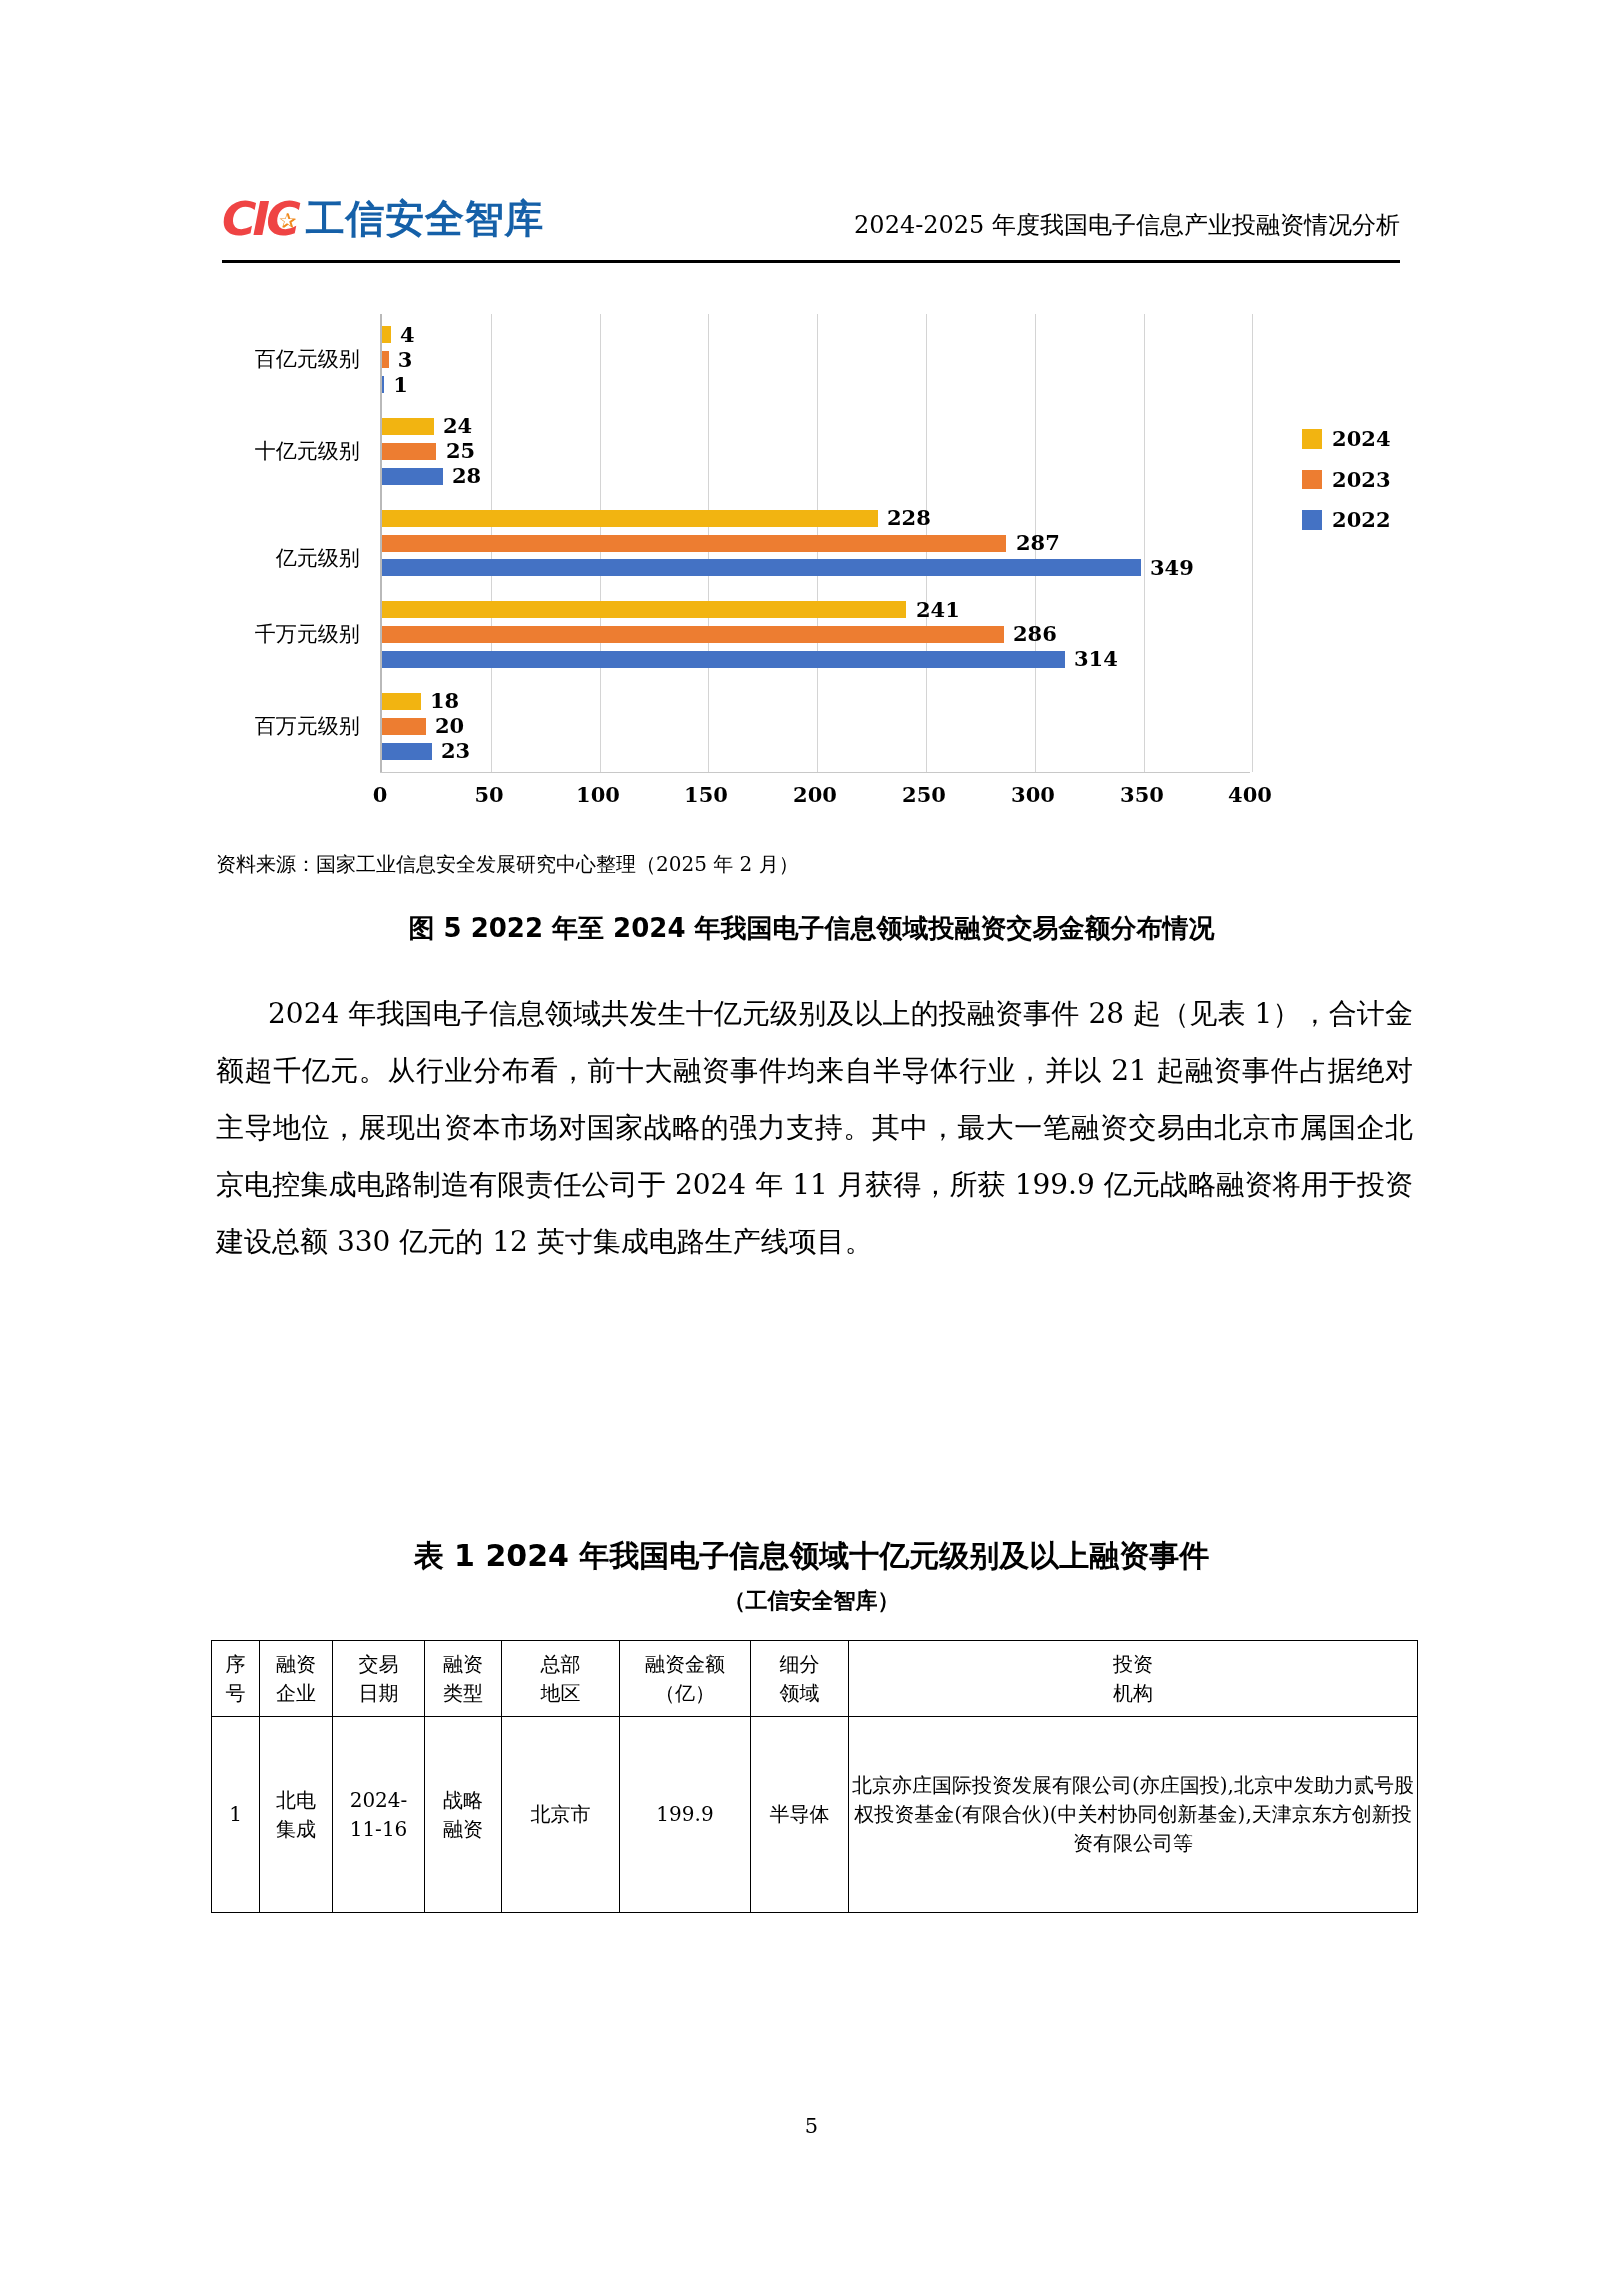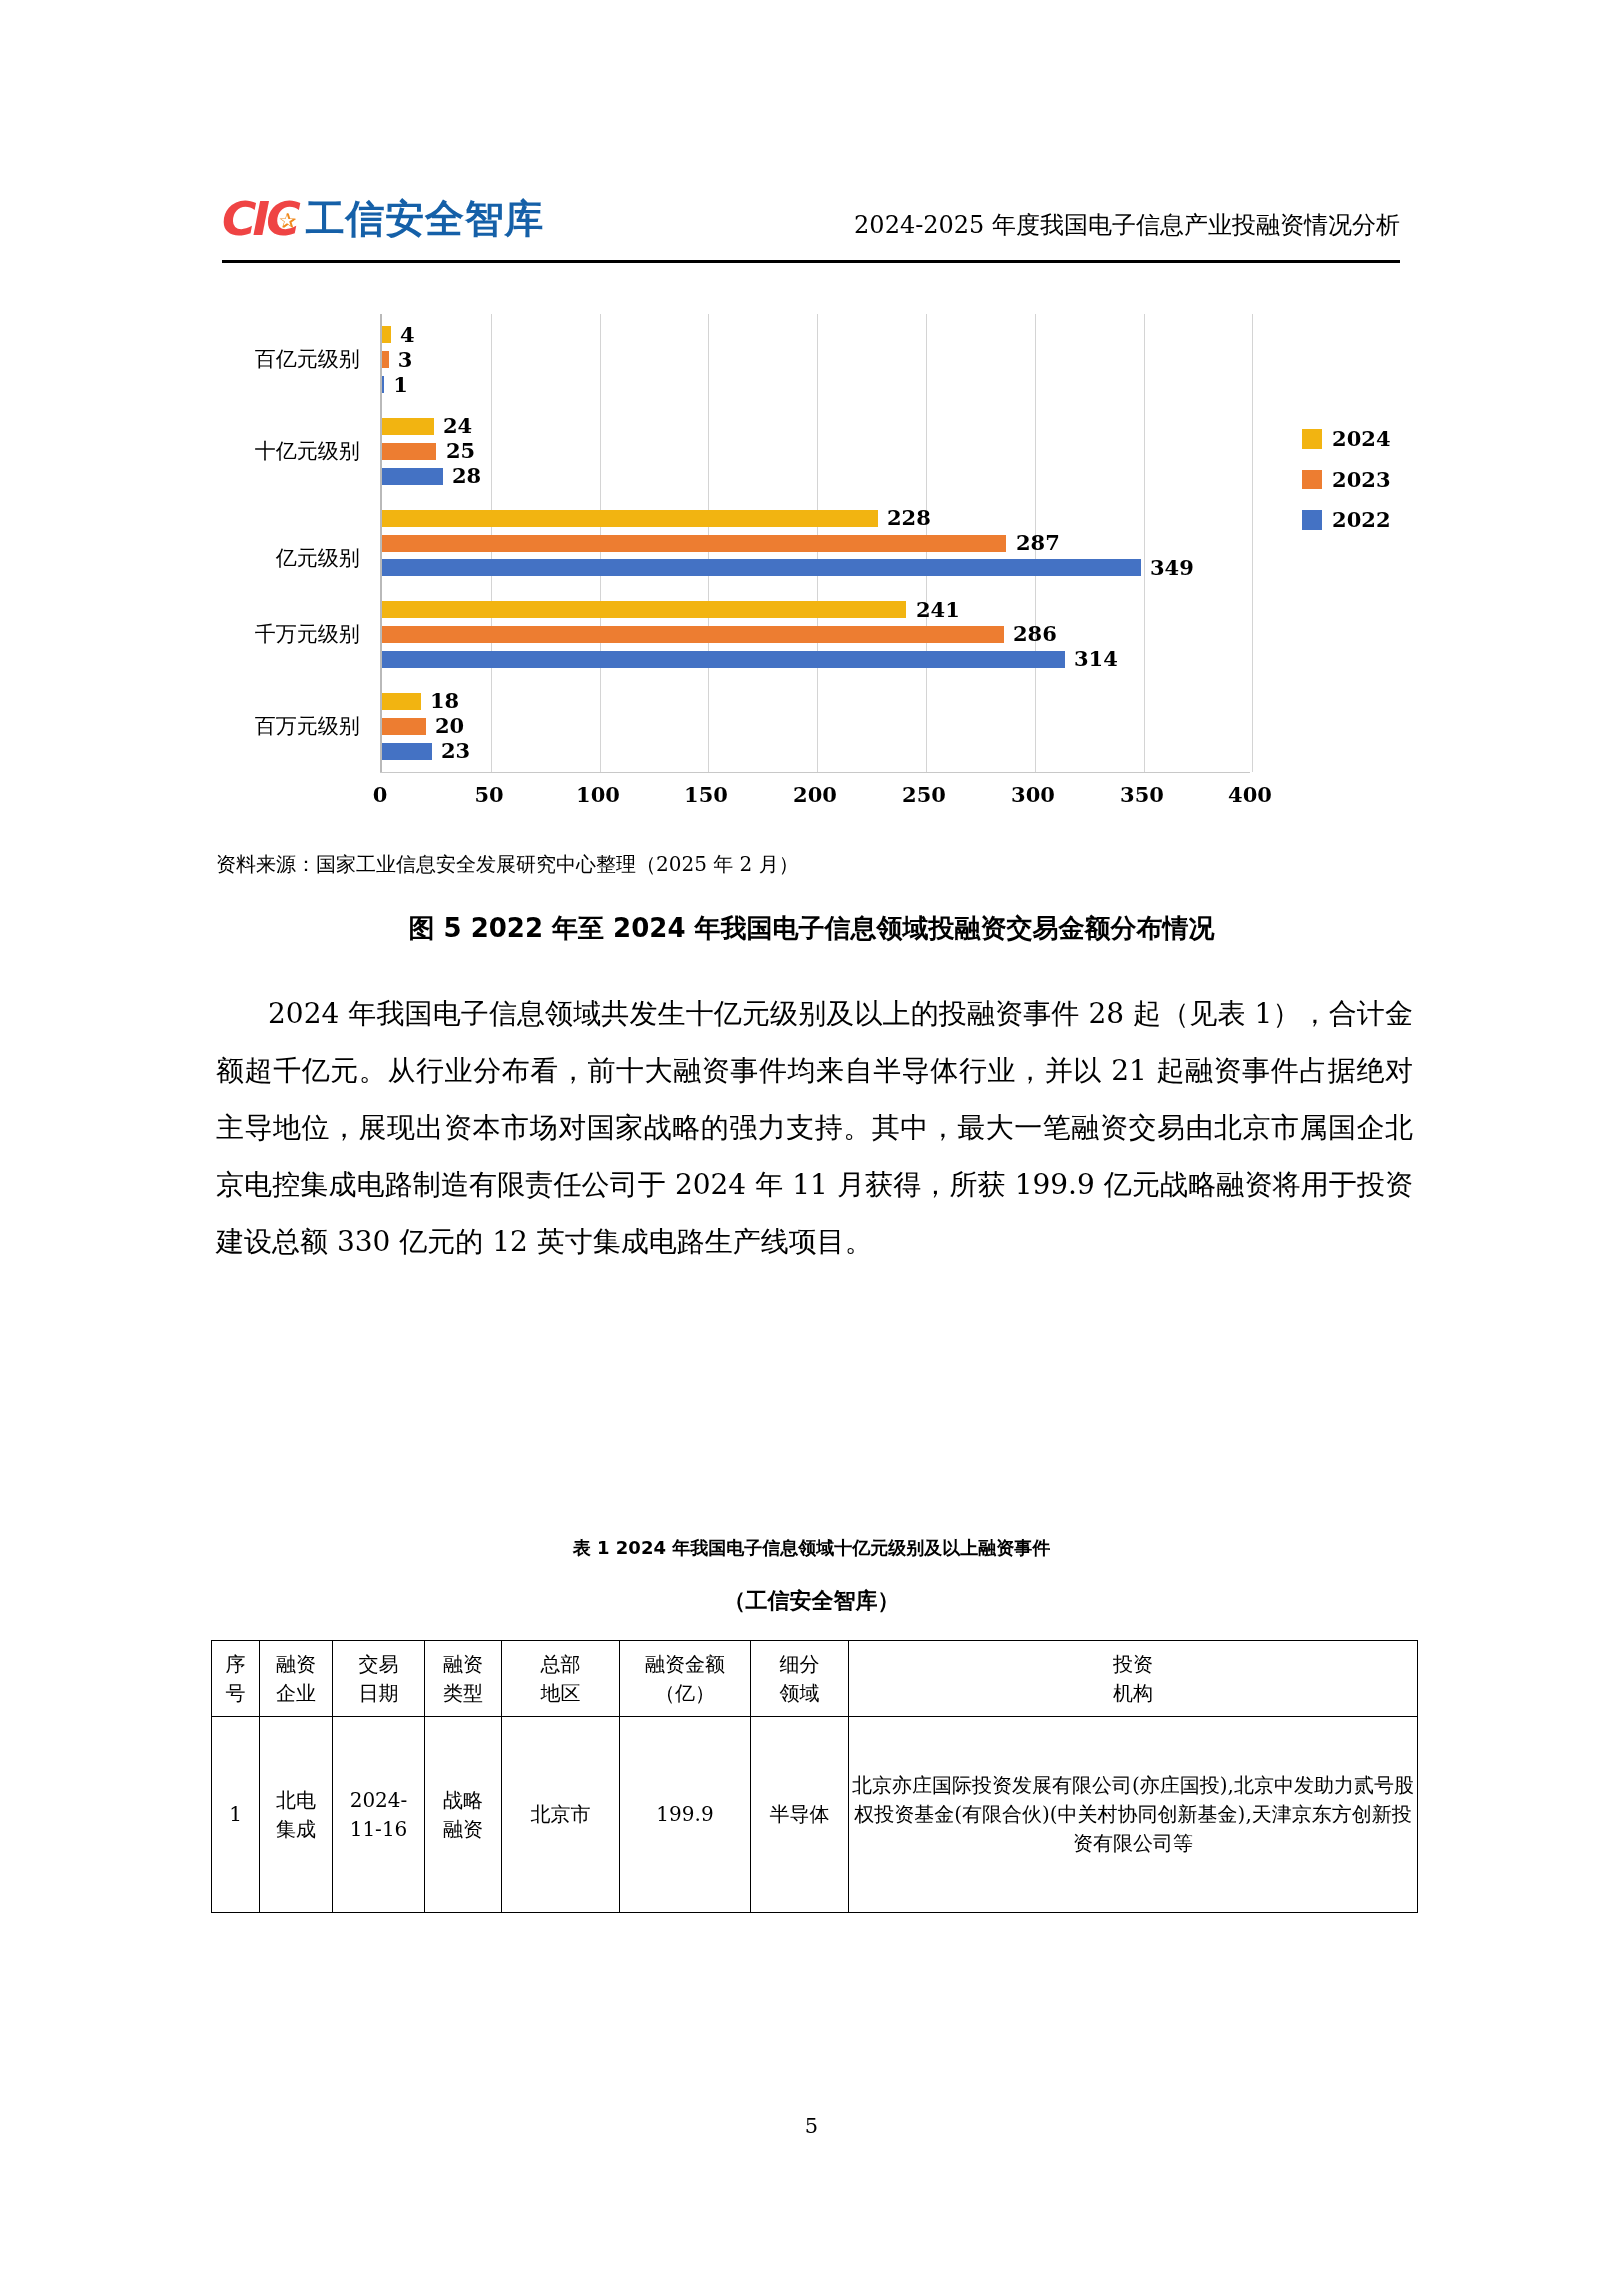--- a/index.html
+++ b/index.html
@@ -224,21 +224,21 @@
     text-align-last: left;
     text-justify: inter-character;
     text-indent: 52px;
   }
   .tbl-caption {
     position: absolute;
     left: 216px;
     top: 1536px;
     width: 1191px;
     text-align: center;
-    font-size: 18px;
+    font-size: 30px;
     font-weight: bold;
     font-family: "DejaVu Sans", sans-serif;
     white-space: nowrap;
   }
   .tbl-subcaption {
     position: absolute;
     left: 216px;
     top: 1586px;
     width: 1191px;
     text-align: center;

